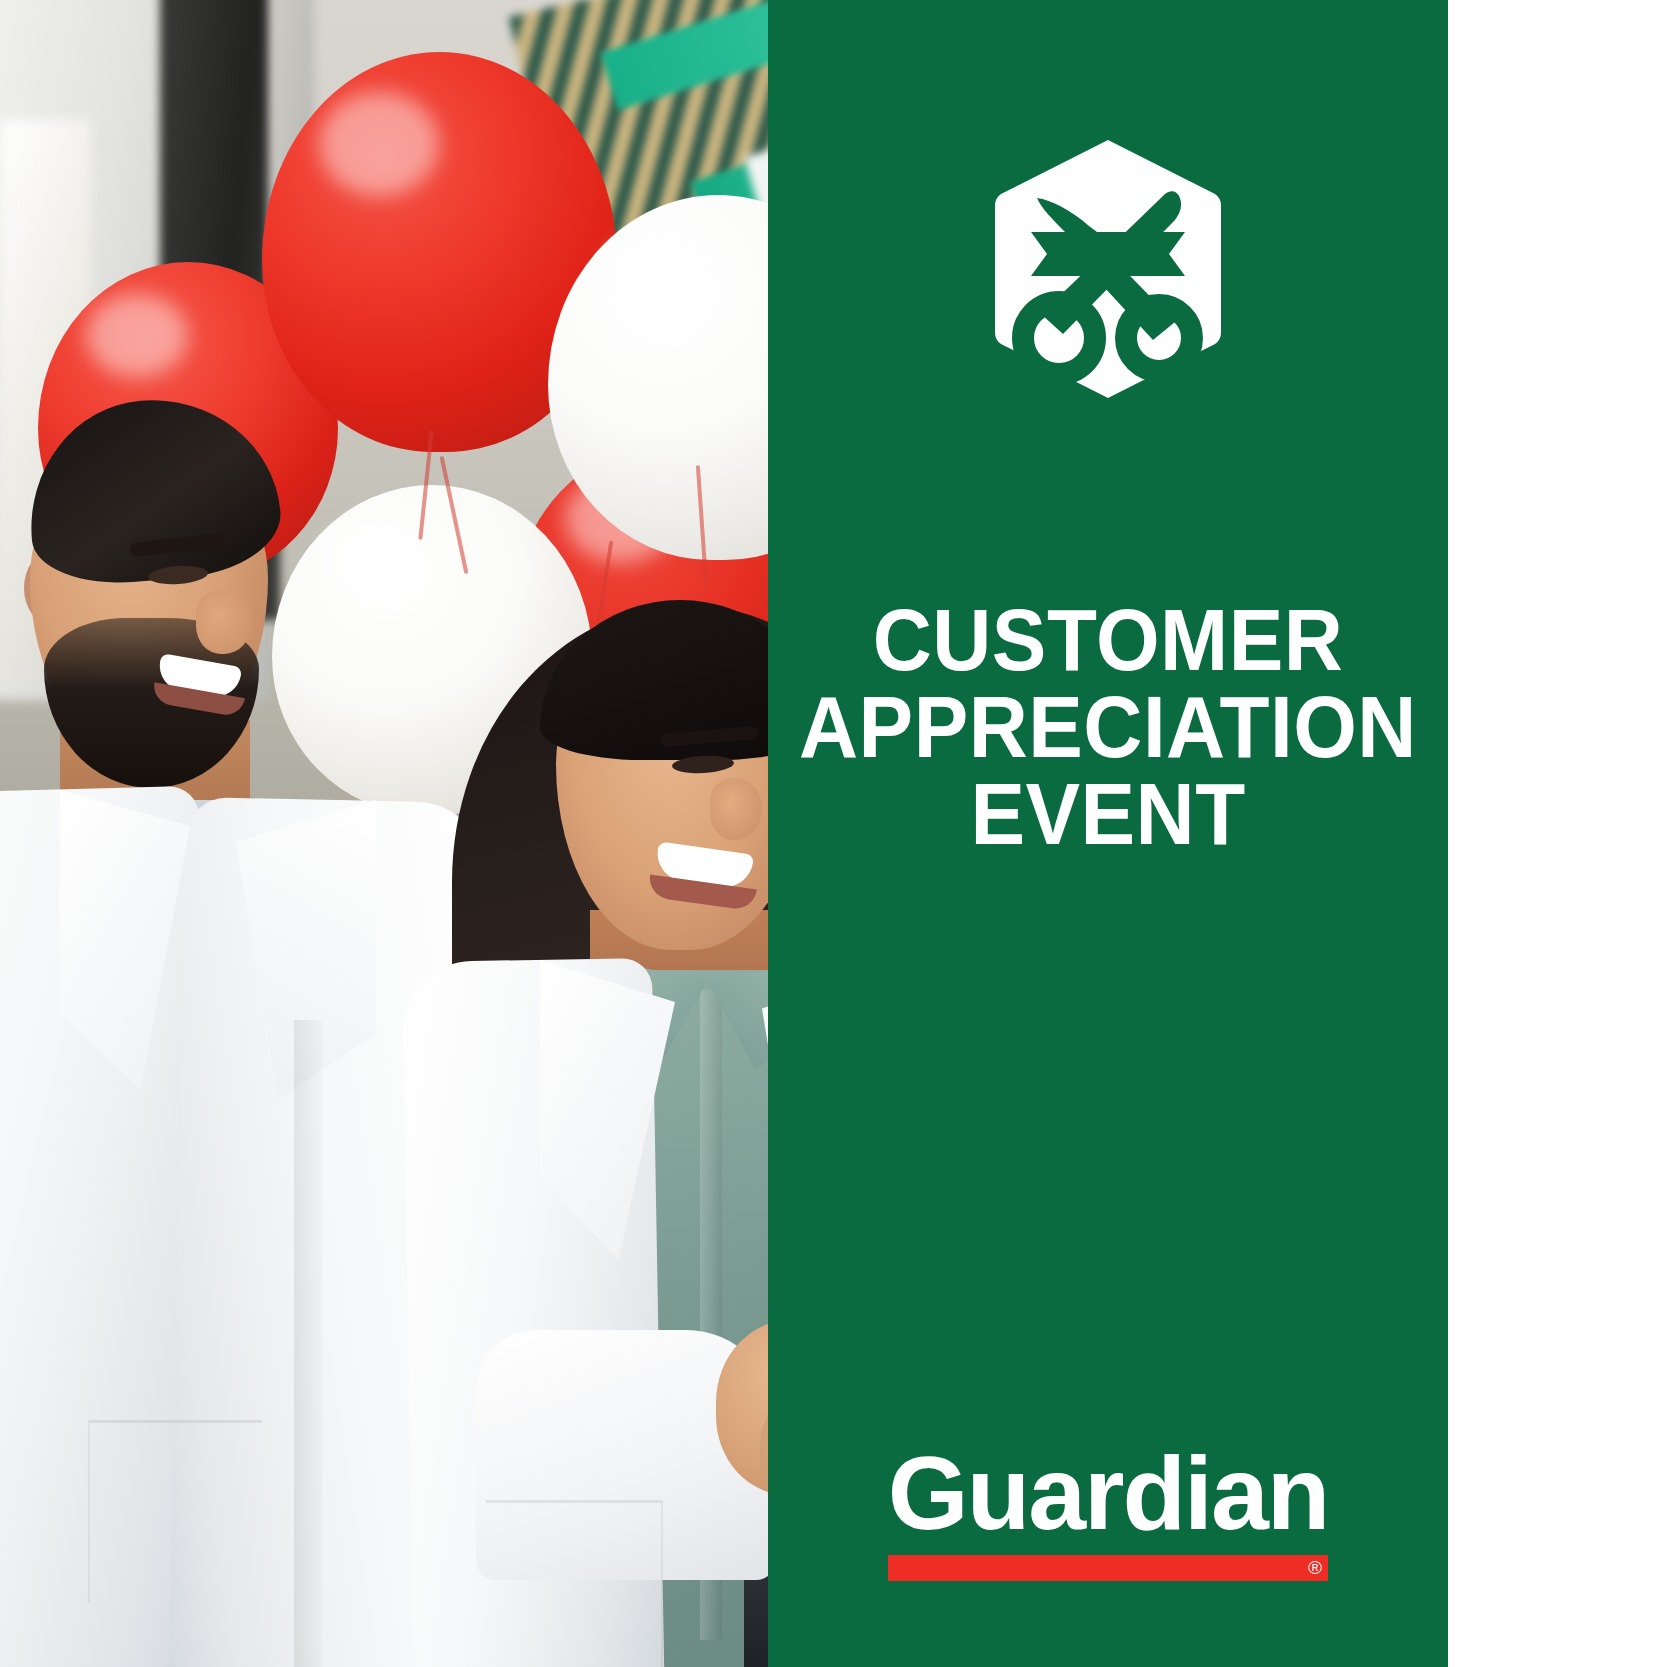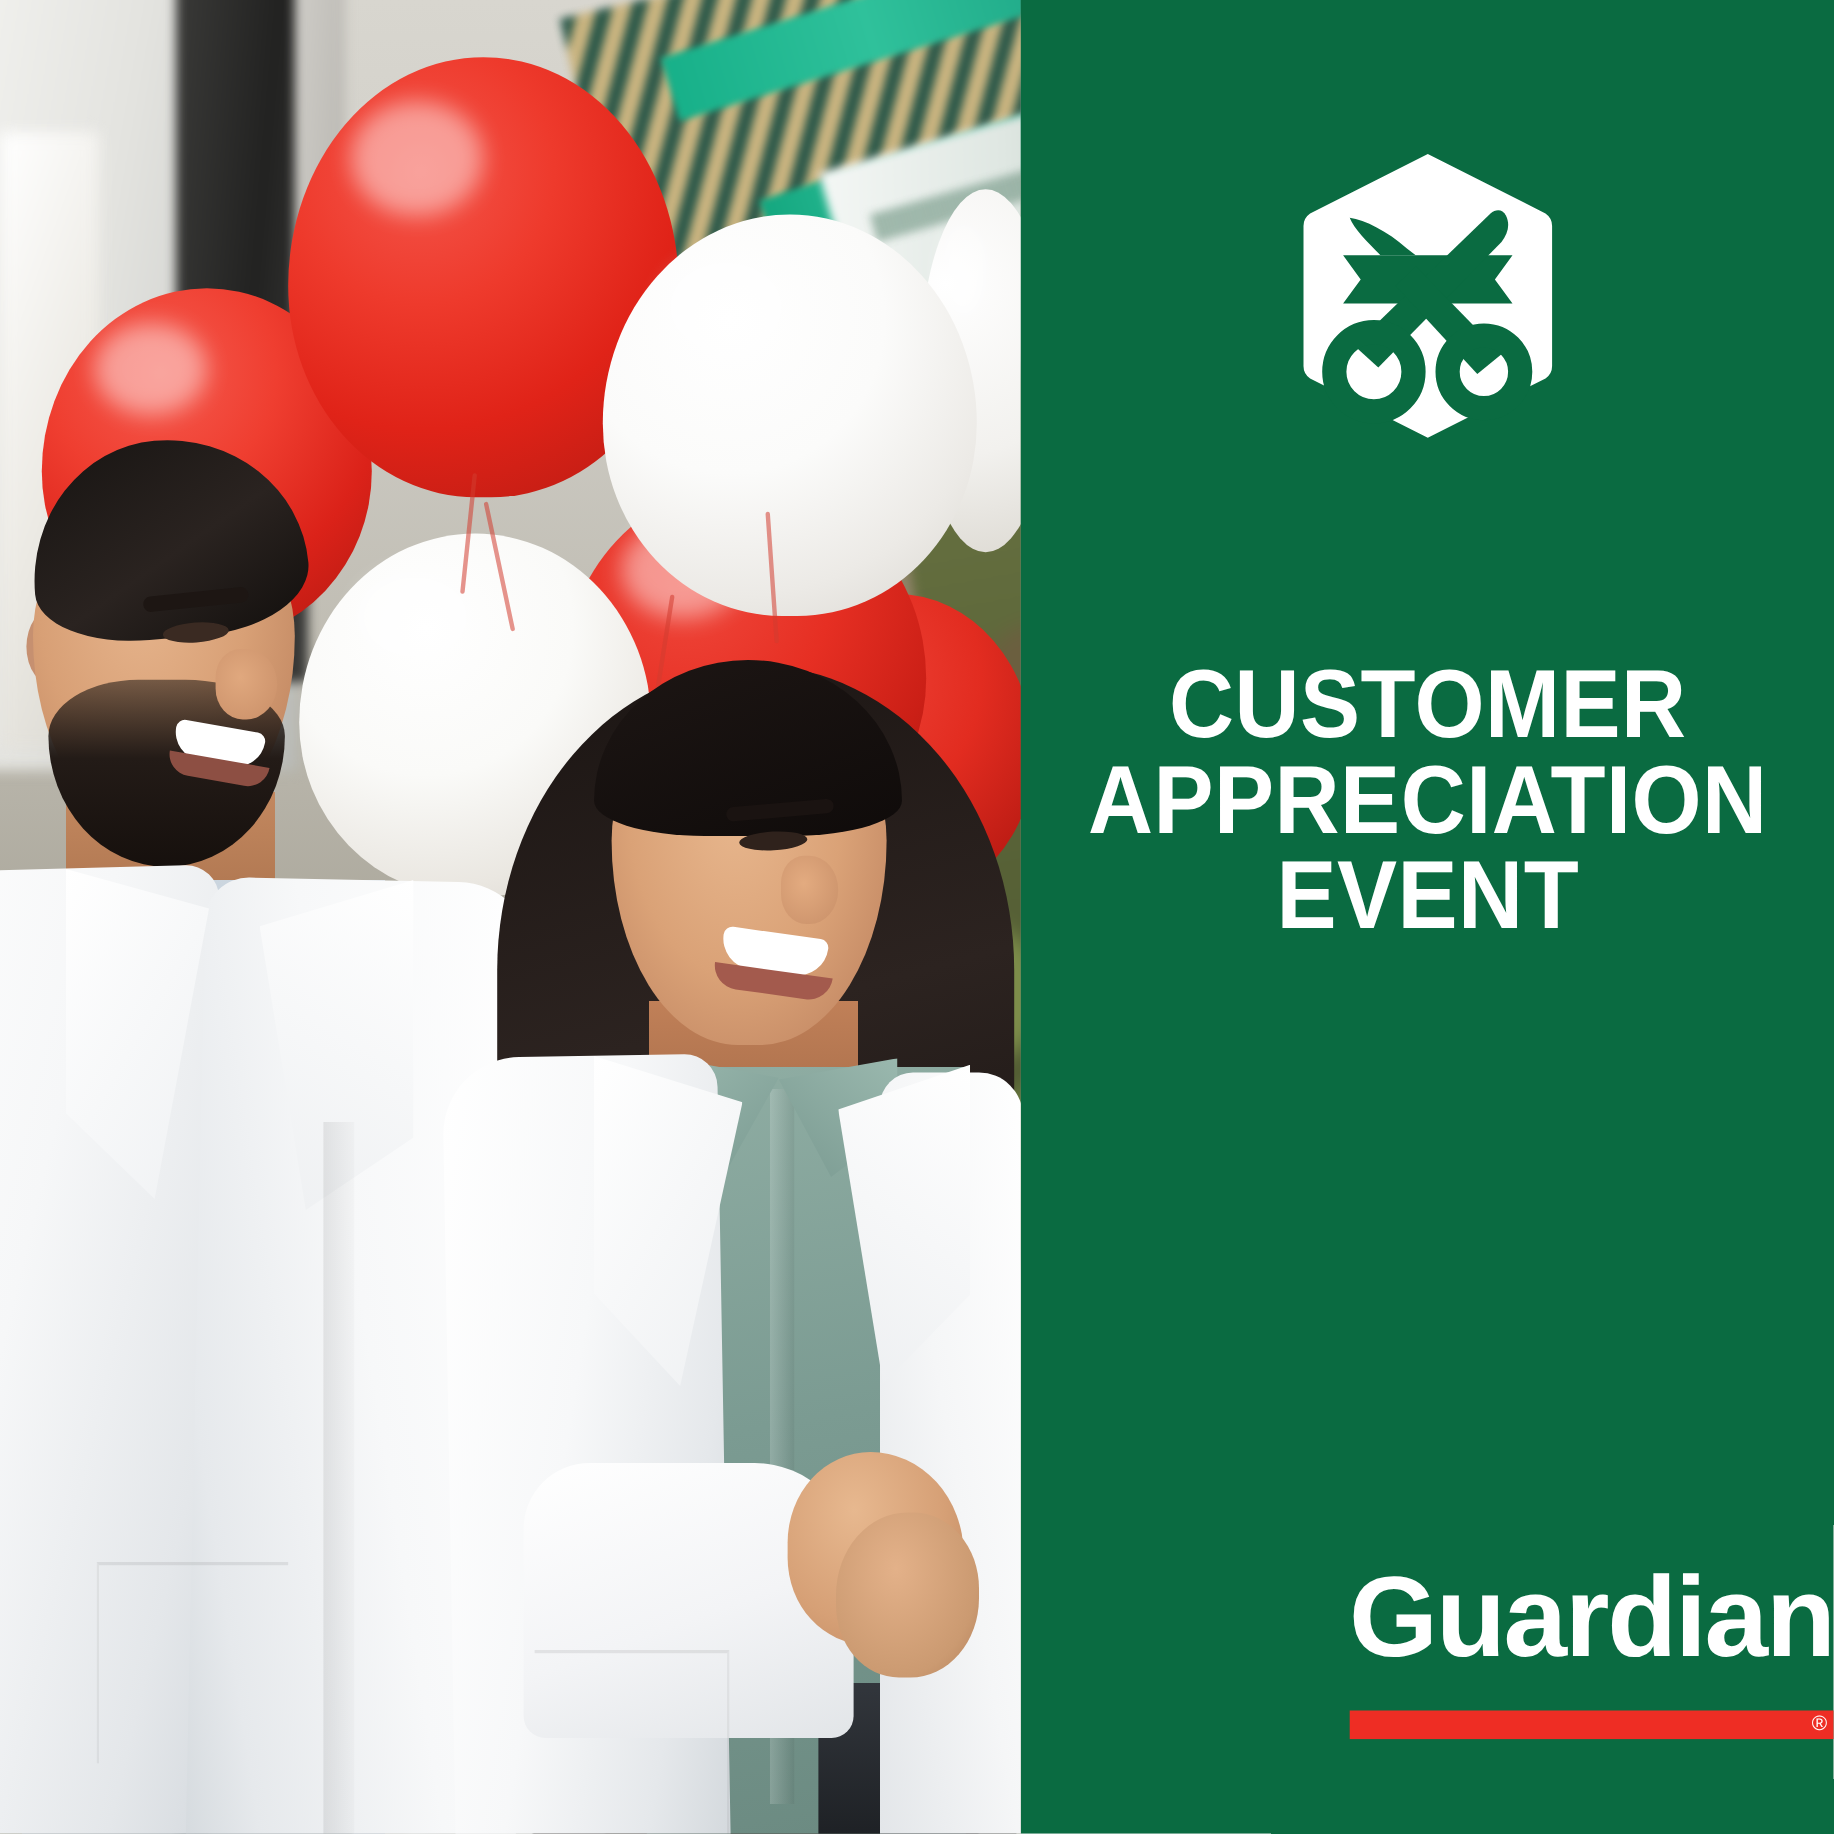--- a/index.html
+++ b/index.html
@@ -6,21 +6,21 @@
     margin: 0;
     padding: 0;
     background: #ffffff;
   }
   body {
     font-family: "Liberation Sans", sans-serif;
   }
 
   .poster {
     position: relative;
-    width: 1667px;
+    width: 1448px;
     height: 1667px;
     overflow: hidden;
     display: flex;
   }
 
   
   .photo-pane {
     position: relative;
     width: 928px;
     height: 1667px;
@@ -571,22 +571,21 @@
     transform: scaleX(0.95);
   }
 
   .logo-block {
     position: absolute;
     left: 0;
     right: 0;
     bottom: 86px;
     display: flex;
     flex-direction: column;
-    align-items: flex-end;
-    gap: 23px;
+    align-items: center;
   }
   .logo-word {
     font-family: "Liberation Sans", sans-serif;
     font-weight: bold;
     font-size: 104px;
     line-height: 1;
     color: #ffffff;
     letter-spacing: -2px;
     transform: scaleX(1.0);
   }

